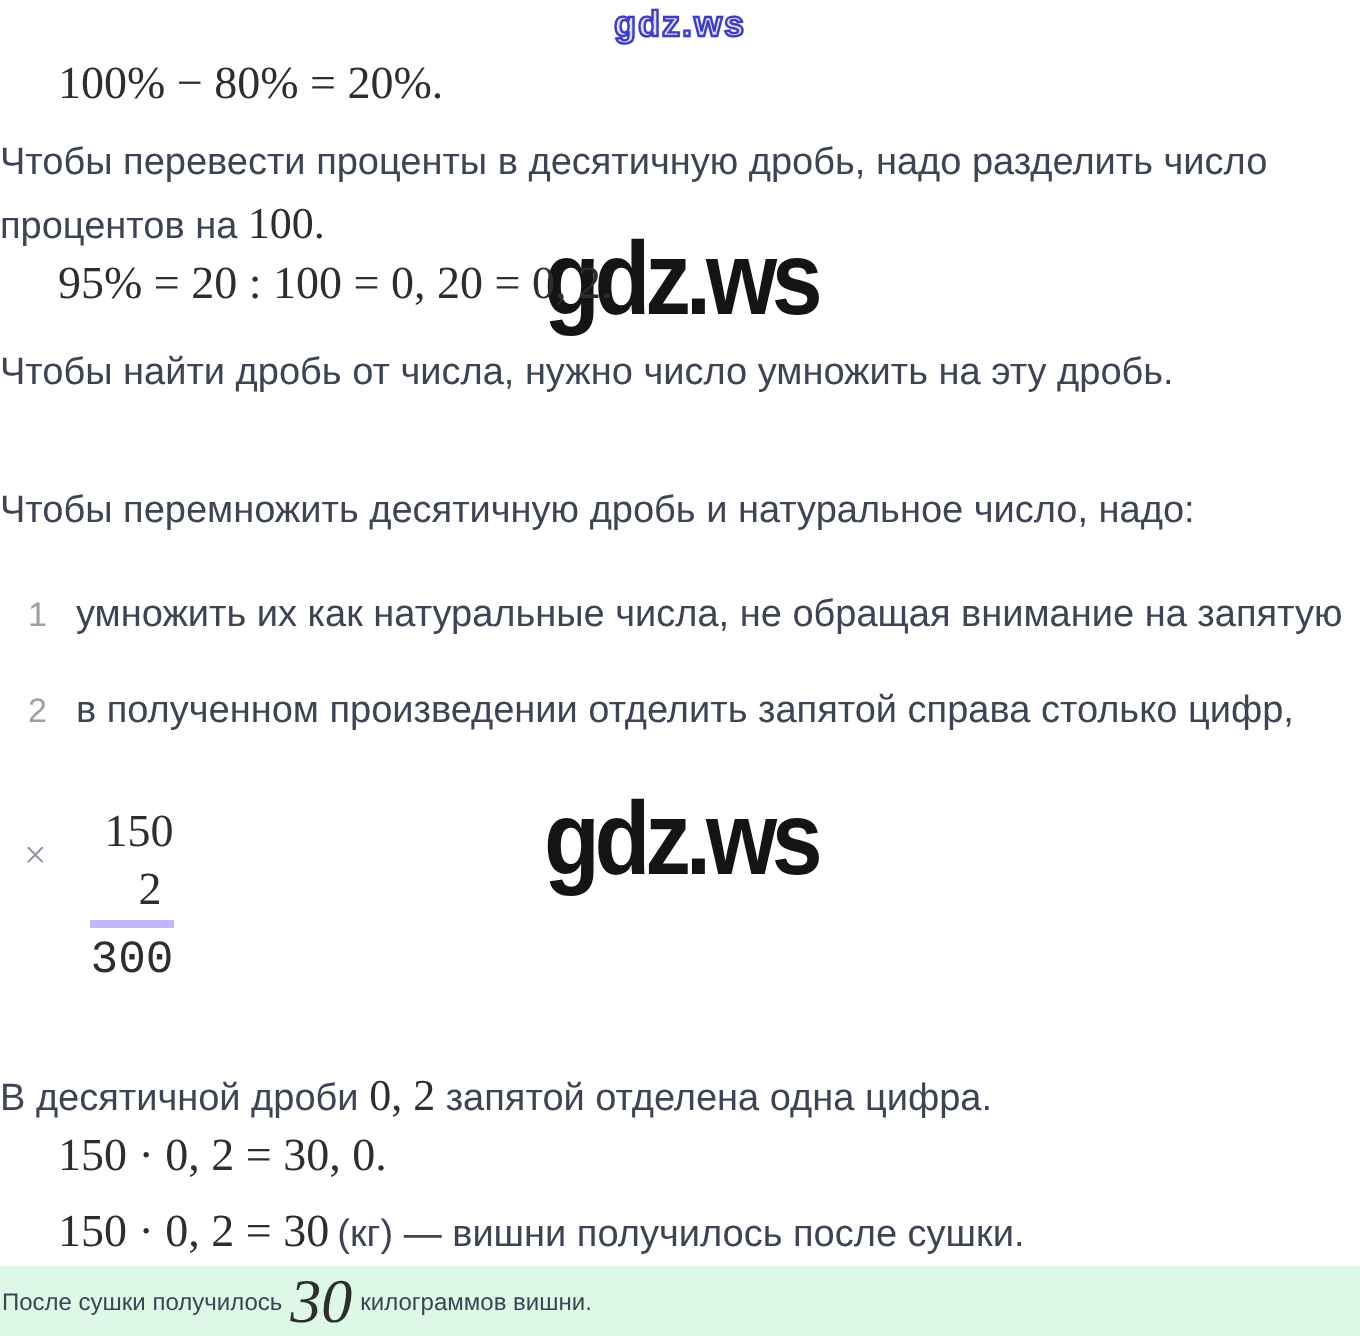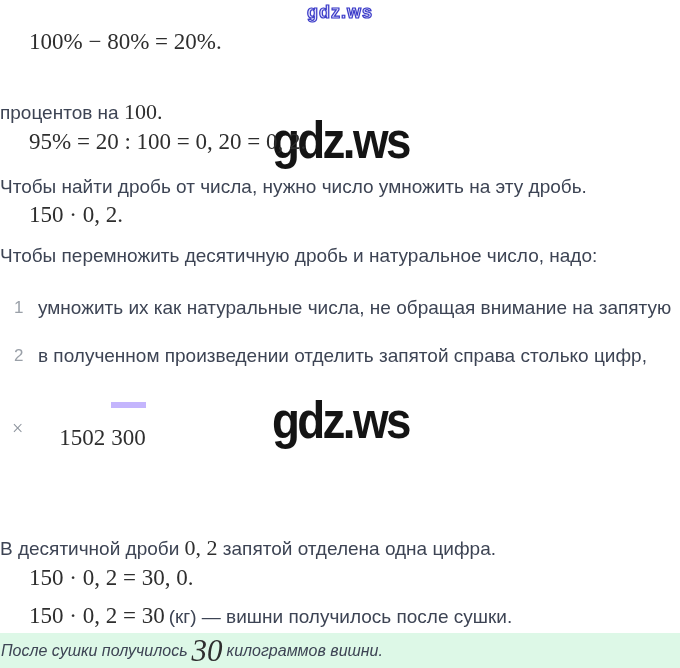--- a/index.html
+++ b/index.html
@@ -86,77 +86,78 @@
     display: flex;
     align-items: flex-start;
   }
   .mult-sign {
     font-family: "Liberation Serif", "DejaVu Serif", serif;
     font-size: 20px;
     color: #8e959e;
     margin-top: 16px;
   }
   .mult-col {
-    margin-left: 36px;
+    margin-left: 22px;
     display: flex;
-    flex-direction: row;
+    flex-direction: column;
     align-items: flex-end;
   }
   .mult-row {
     font-family: "Liberation Serif", "DejaVu Serif", serif;
     font-size: 23px;
     line-height: 29px;
     color: #2e2e2e;
     text-align: right;
   }
   .mult-row.factor2 { margin-right: 6px; }
   .mult-row.product {
-    border-top: 6px solid #c4b5fd;
-    padding-top: 15px;
+    border-top: 4px solid #c4b5fd;
+    padding-top: 2px;
     margin-top: 1px;
+    font-family: Liberation Mono, monospace;
   }
   
   .answer-bar {
     position: absolute;
     left: 0;
     top: 633px;
     width: 680px;
     height: 35px;
     background: #ddf8e7;
     display: flex;
     align-items: center;
     padding-left: 1px;
     box-sizing: border-box;
   }
-  .answer-bar .sans { font-size: 16px; font-style: italic; }
+  .answer-bar .sans { font-size: 12px; }
   .answer-bar .math-inline { font-size: 31px; font-style: italic; }
   .seg { white-space: nowrap; text-align: center; }
 </style>
 </head>
 <body>
 
 <div id="page">
 
   <div class="wm-small">gdz.ws</div>
 
   <div class="line math-line" style="top:28px">100% − 80% = 20%.</div>
 
+  <div class="line sans" style="top:68px">Чтобы перевести проценты в десятичную дробь, надо разделить число</div>
 
   <div class="line sans" style="top:98px">
     <span class="seg">процентов на</span>
     <span class="math-inline">100.</span>
   </div>
 
   <div class="wm-big" style="top:114px">gdz.ws</div>
 
   <div class="line math-line" style="top:128px">95% = 20 : 100 = 0, 20 = 0, 2.</div>
 
   <div class="line sans" style="top:173px">Чтобы найти дробь от числа, нужно число умножить на эту дробь.</div>
 
-  <div class="line math-line" style="top:201px">150 · 0, 2.</div>
 
   <div class="line sans" style="top:242px">Чтобы перемножить десятичную дробь и натуральное число, надо:</div>
 
   <div class="list-num" style="top:294px">1</div>
   <div class="list-text sans" style="top:294px">умножить их как натуральные числа, не обращая внимание на запятую</div>
 
   <div class="list-num" style="top:342px">2</div>
   <div class="list-text sans" style="top:342px">в полученном произведении отделить запятой справа столько цифр,</div>
 
   <div class="wm-big" style="top:394px">gdz.ws</div>

